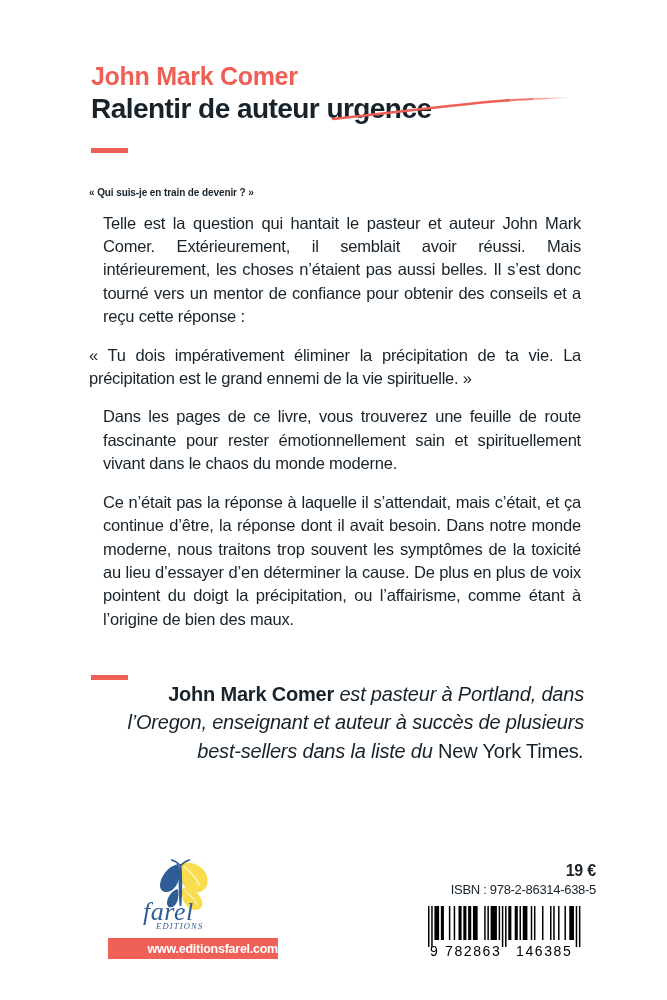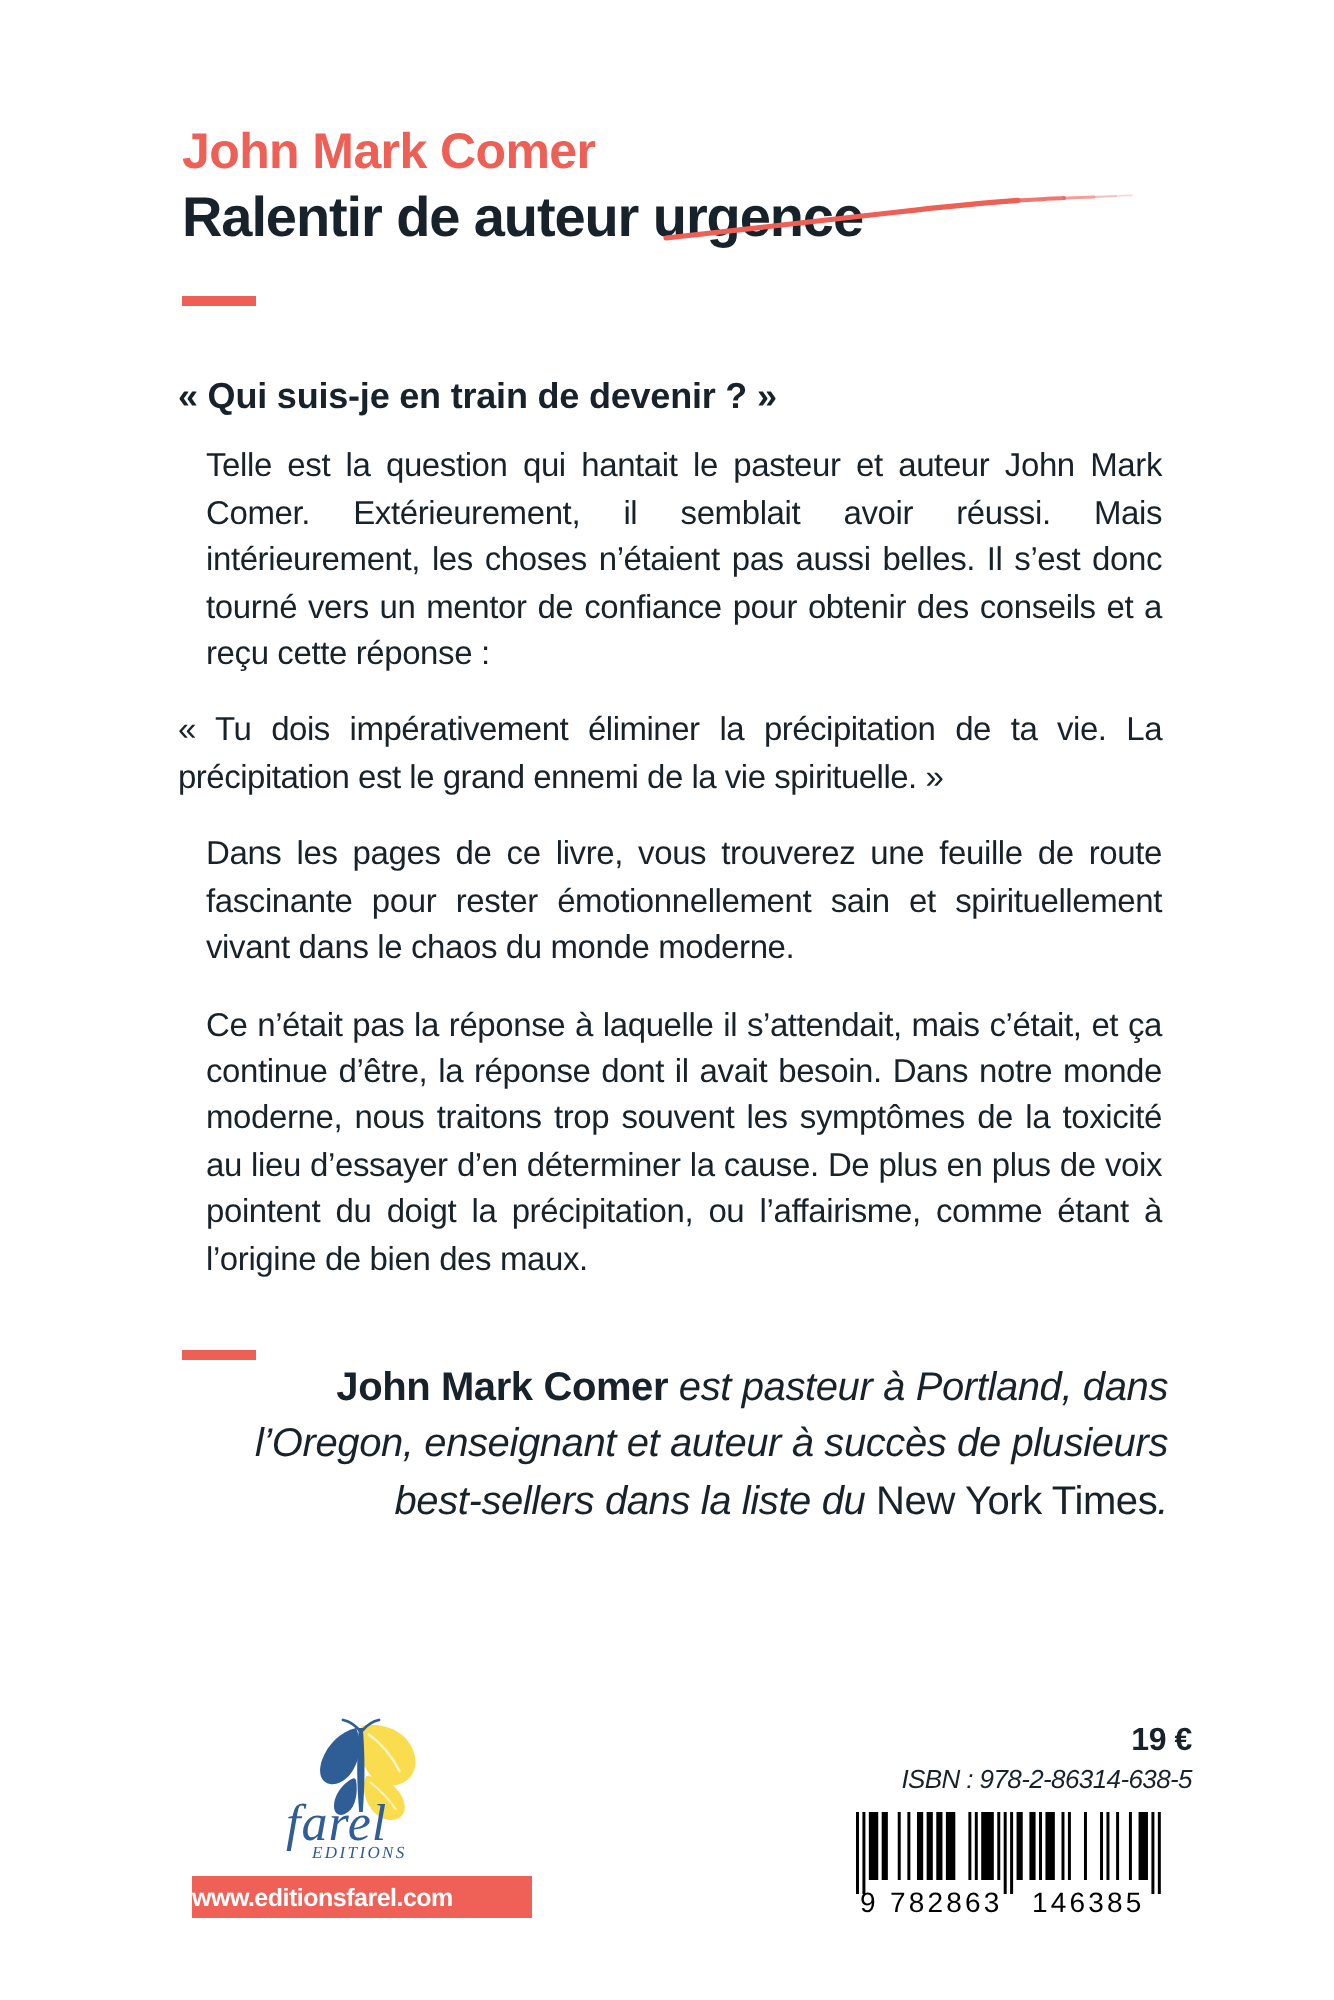--- a/index.html
+++ b/index.html
@@ -70,21 +70,21 @@
   .rule-bio { left: 91px; top: 675px; }
 
   
   .body-col {
     position: absolute;
     left: 89px;
     top: 186px;
     width: 492px;
   }
   .lead-quote {
-    font-size: 18px;
+    font-size: 10px;
     font-weight: bold;
     line-height: 1.35;
     letter-spacing: -0.1px;
     margin: 0 0 12px 0;
   }
   p.para {
     font-size: 16.5px;
     line-height: 1.42;
     letter-spacing: -0.2px;
     text-align: justify;
@@ -131,28 +131,28 @@
   }
   .logo-svg {
     position: absolute;
     left: 38px;
     top: 0;
     width: 98px;
     height: 72px;
   }
   .web-band {
     position: absolute;
-    left: 0;
+    left: 12px;
     top: 80px;
     width: 170px;
     height: 21px;
     background: #ef6157;
     display: flex;
     align-items: center;
-    justify-content: flex-start;
+    justify-content: flex-end;
   }
   .web-band span {
     color: #ffffff;
     font-size: 12.5px;
     font-weight: bold;
     letter-spacing: -0.25px;
   }
 
   
   .isbn-block {
@@ -168,21 +168,20 @@
     letter-spacing: -0.2px;
     color: #17222a;
     line-height: 1.1;
   }
   .isbn-text {
     font-size: 13px;
     letter-spacing: -0.3px;
     color: #17222a;
     margin-top: 3px;
     line-height: 1.1;
-    font-style: italic;
   }
   .barcode {
     margin-top: 7px;
     width: 175px;
     height: 54px;
     margin-left: auto;
   }
 </style>
 </head>
 <body>

